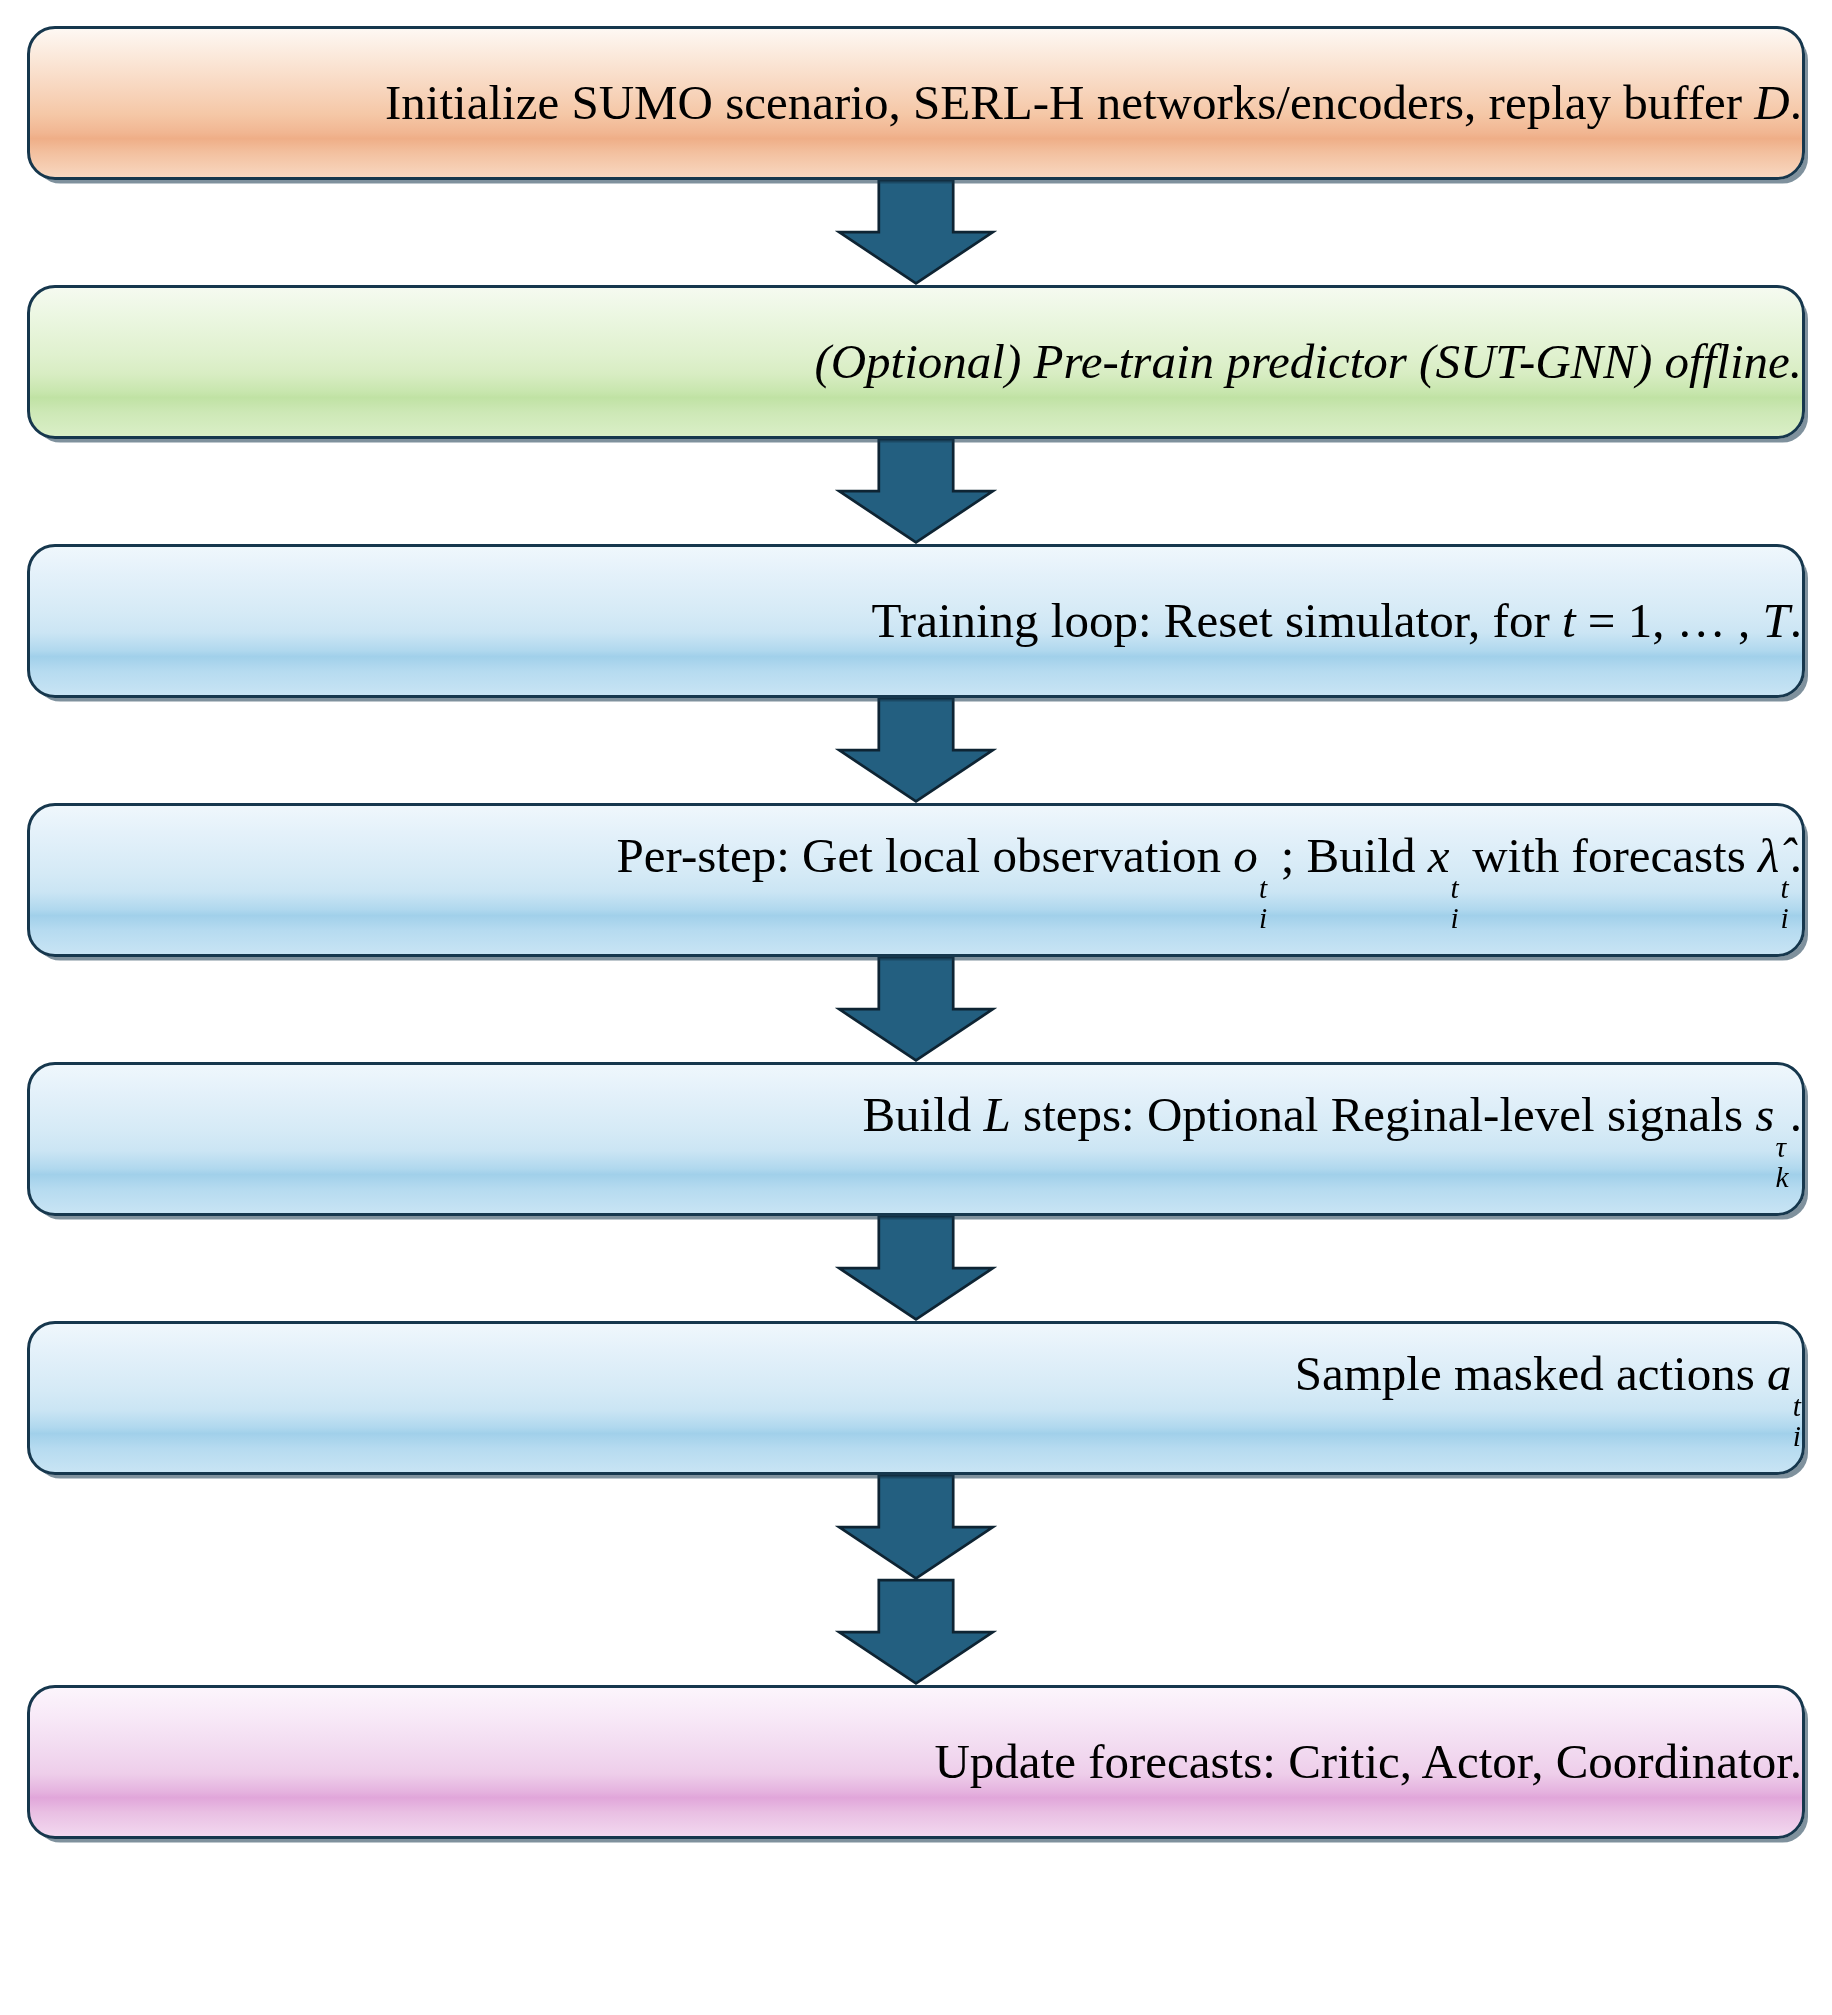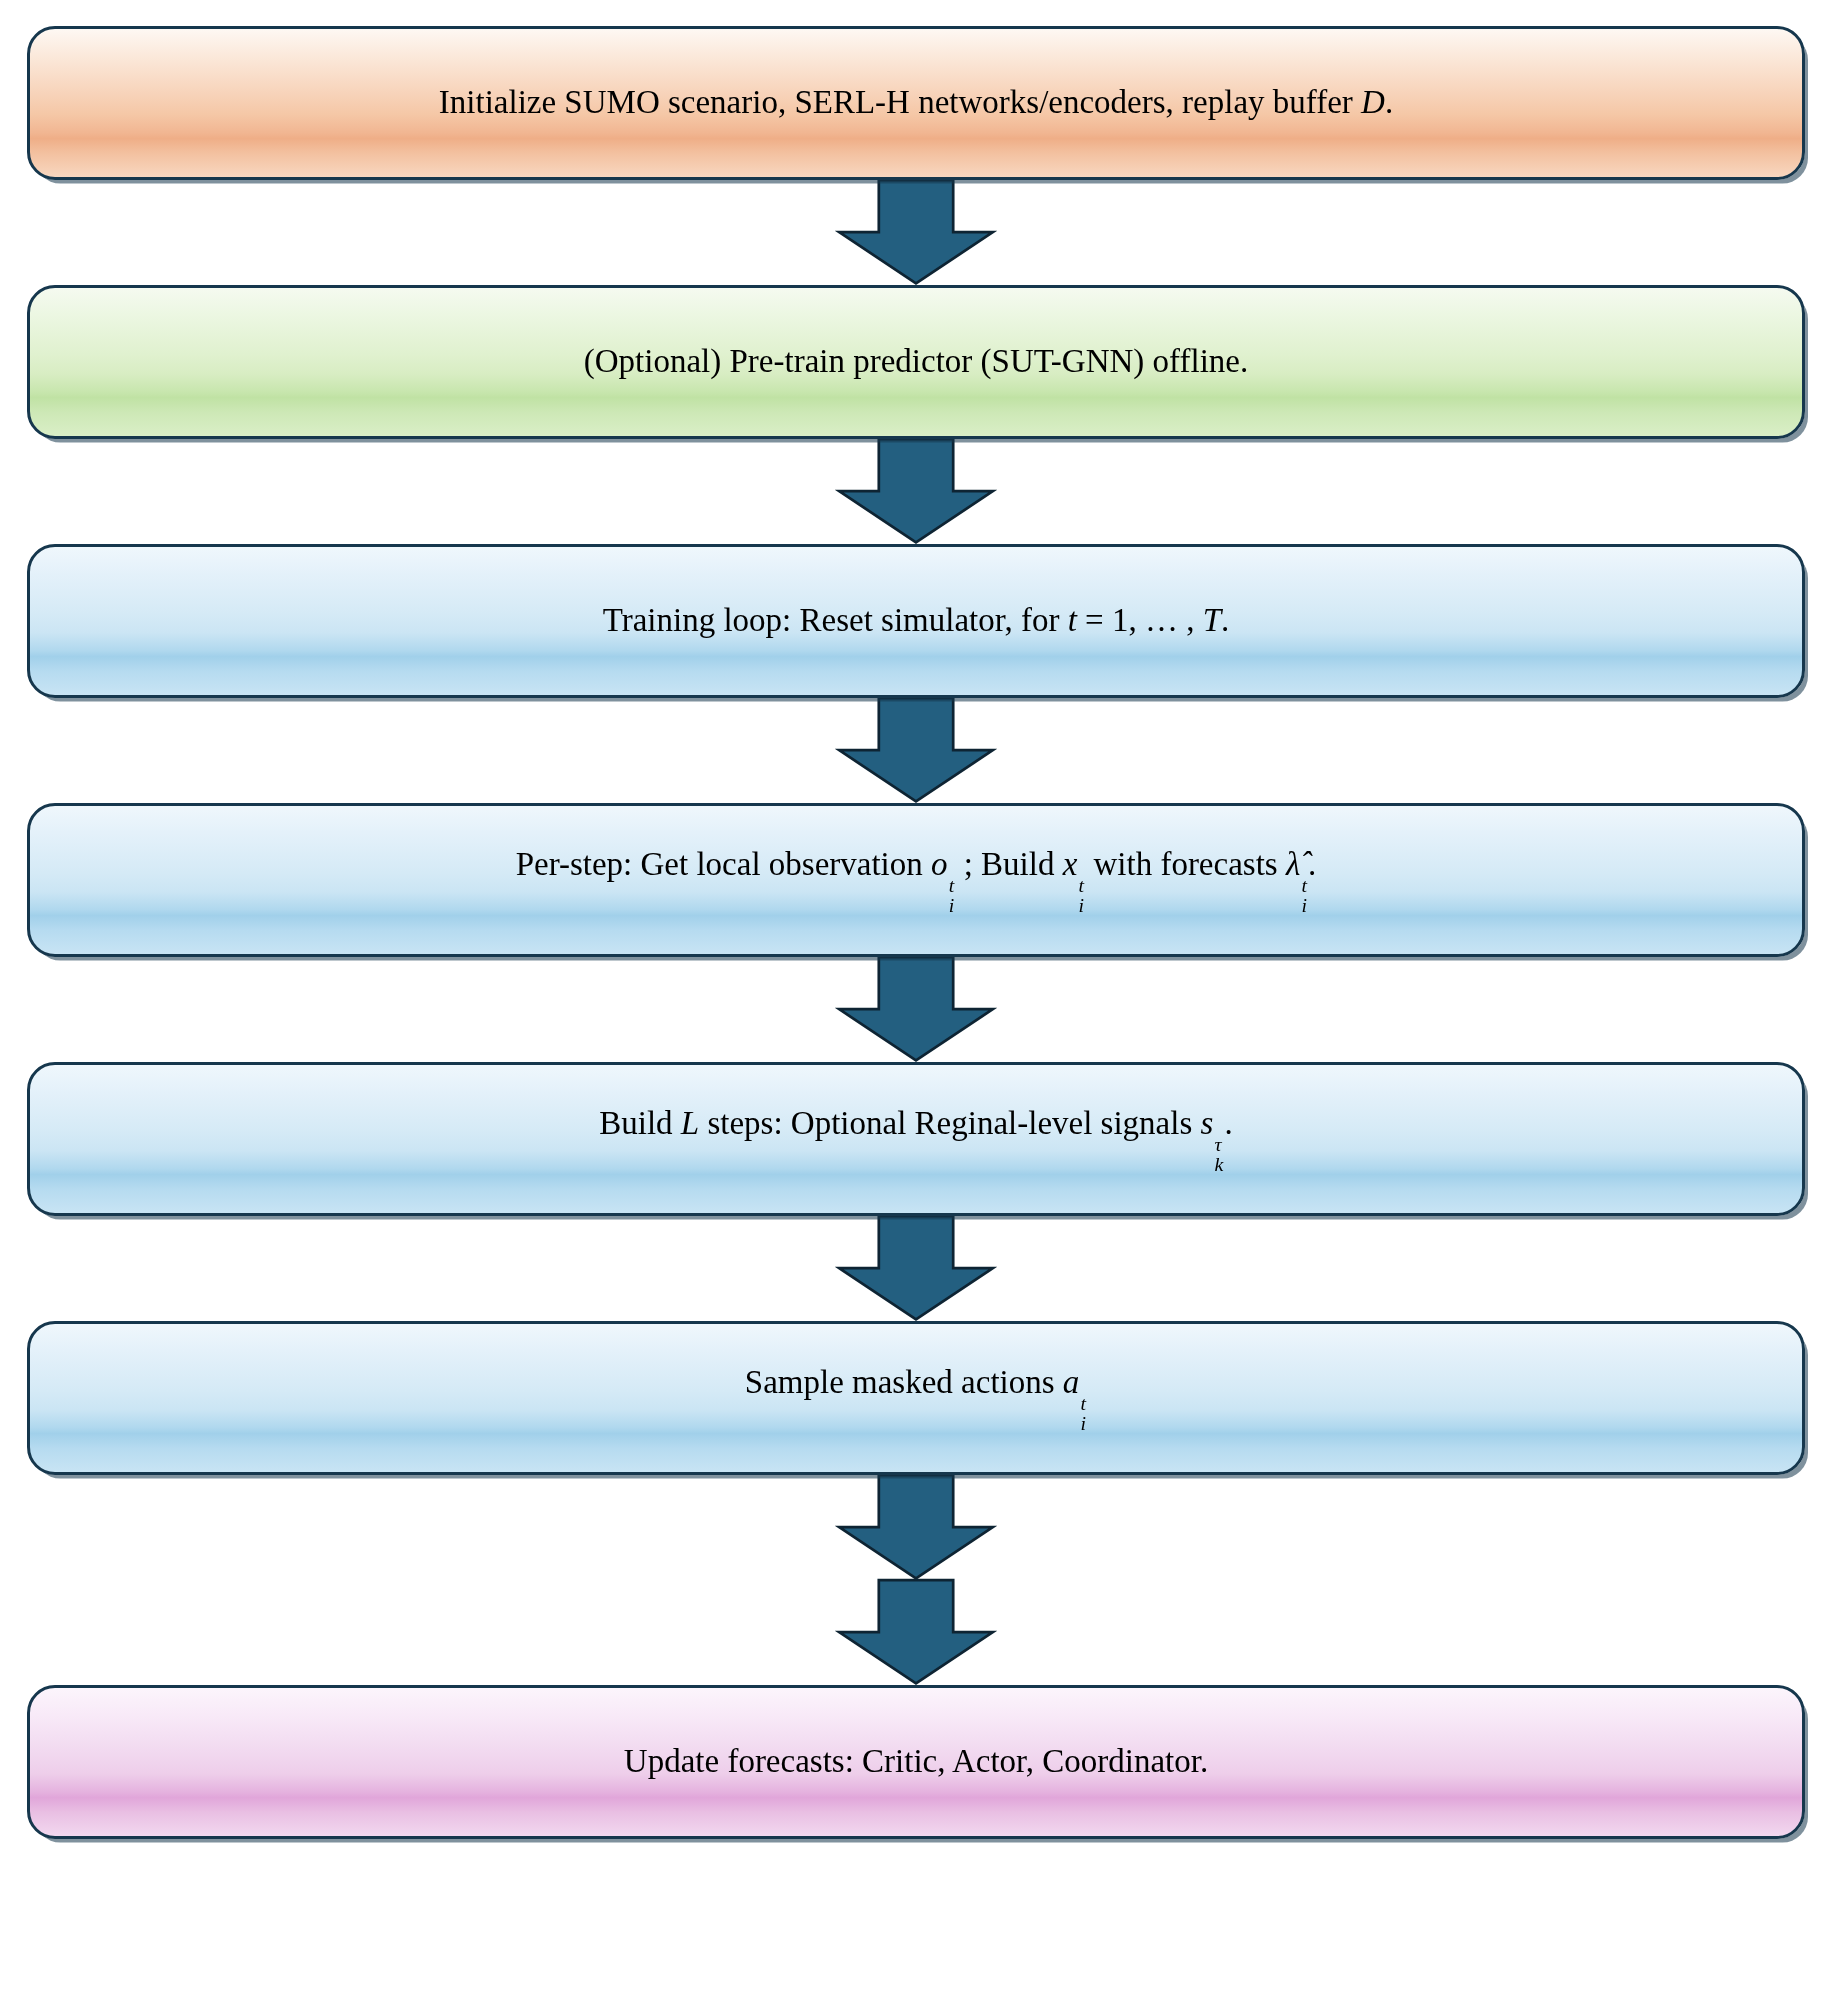--- a/index.html
+++ b/index.html
@@ -13,32 +13,32 @@
     padding:26px 27px 25.4px 27px;
     box-sizing:border-box;
     display:flex;flex-direction:column;align-items:center;
   }
   .step-box{
     width:100%;height:154px;flex:0 0 154px;
     box-sizing:border-box;
     border:3px solid #16374d;
     border-radius:28px;
     box-shadow:5.4px 6px 0 -2.4px rgba(22,55,77,0.55);
-    display:flex;align-items:center;justify-content:center;
+    display:flex;align-items:center;justify-content:flex-end;
     text-align:center;
-    font-size:33px;color:#000;
+    font-size:49px;color:#000;
     white-space:nowrap;
     position:relative;
   }
   .theme-orange{background:linear-gradient(180deg,
     #fef8f3 0%, #fbe9db 18%, #f7d2b8 45%, #f5c7a6 58%,
     #f1b692 70%, #efae87 74%, #f3c1a0 84%, #f8d7c0 100%);}
   .theme-green{background:linear-gradient(180deg,
     #f5faf0 0%, #ecf7e2 18%, #e0f1cf 45%, #d8edc3 58%,
-    #c8e6ae 70%, #c0e2a4 74%, #cde8b6 84%, #daefc7 100%);}
+    #c8e6ae 70%, #c0e2a4 74%, #cde8b6 84%, #daefc7 100%);font-style:italic;}
   .theme-blue{background:linear-gradient(180deg,
     #eff7fc 0%, #e4f1fa 18%, #d5eaf6 45%, #cbe5f4 58%,
     #b0d8ee 70%, #a1d0ea 74%, #b6dbf0 84%, #c8e4f4 100%);}
   .theme-pink{background:linear-gradient(180deg,
     #fcf5fc 0%, #f8eaf8 18%, #f1d8ef 45%, #eeceea 58%,
     #e5b3df 70%, #e1a6da 74%, #e9bfe3 84%, #f2d8ef 100%);}
 
   .step-label{display:inline-block;line-height:1.2;}
 
   .arrow-slot{

